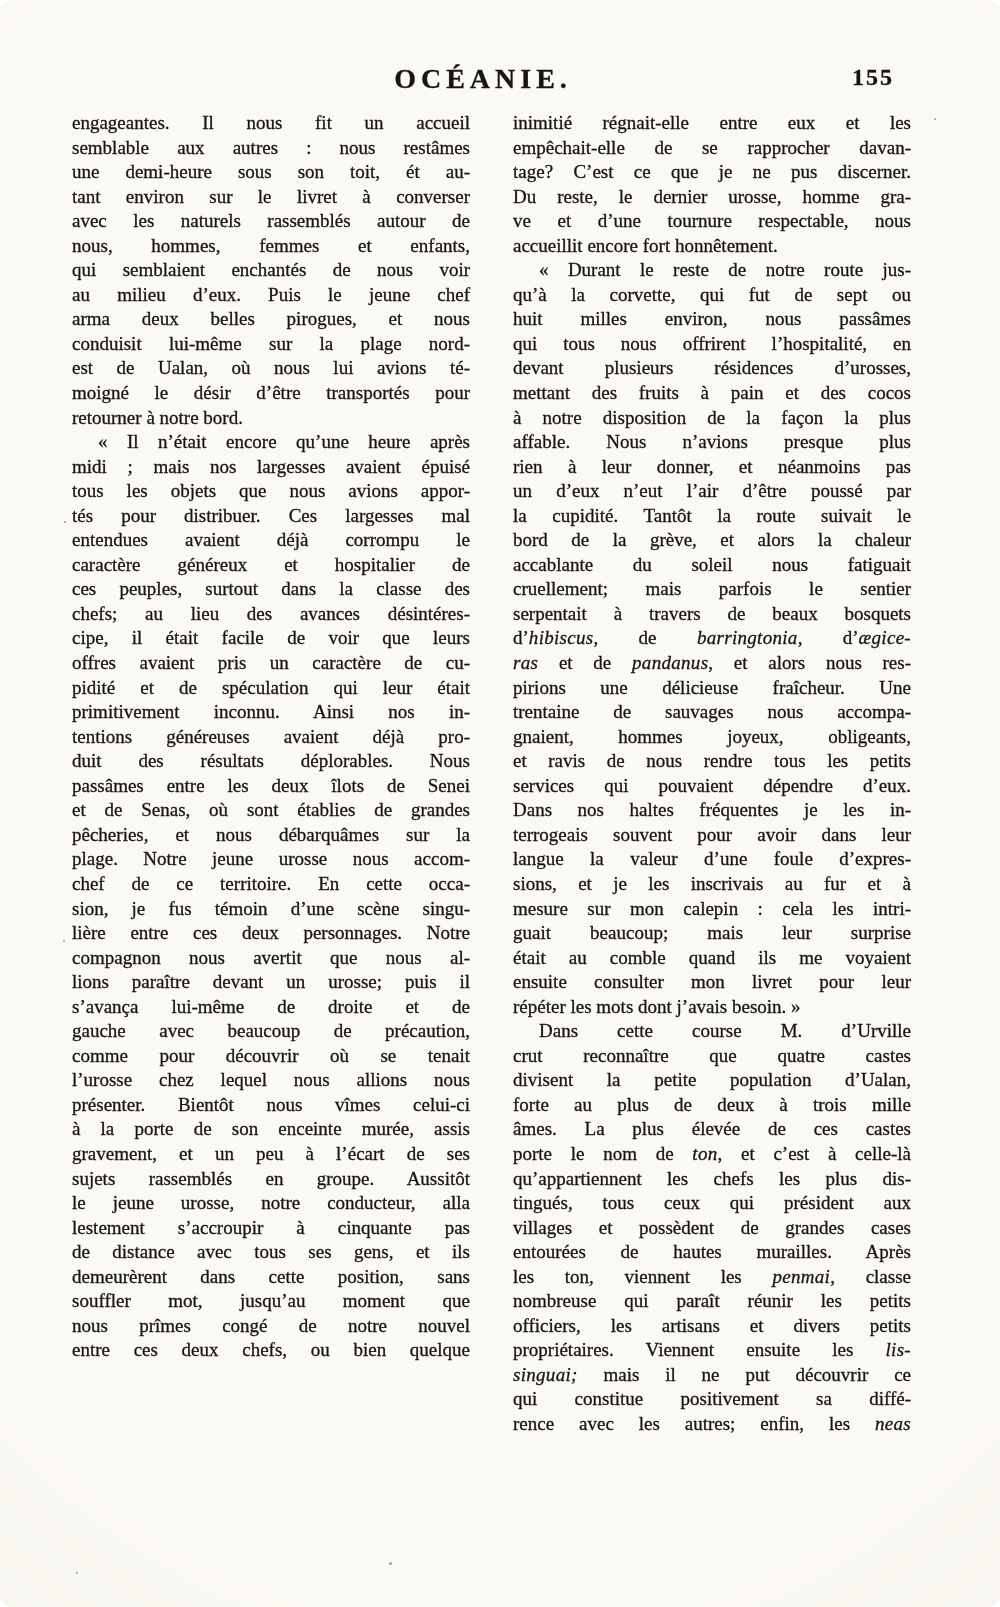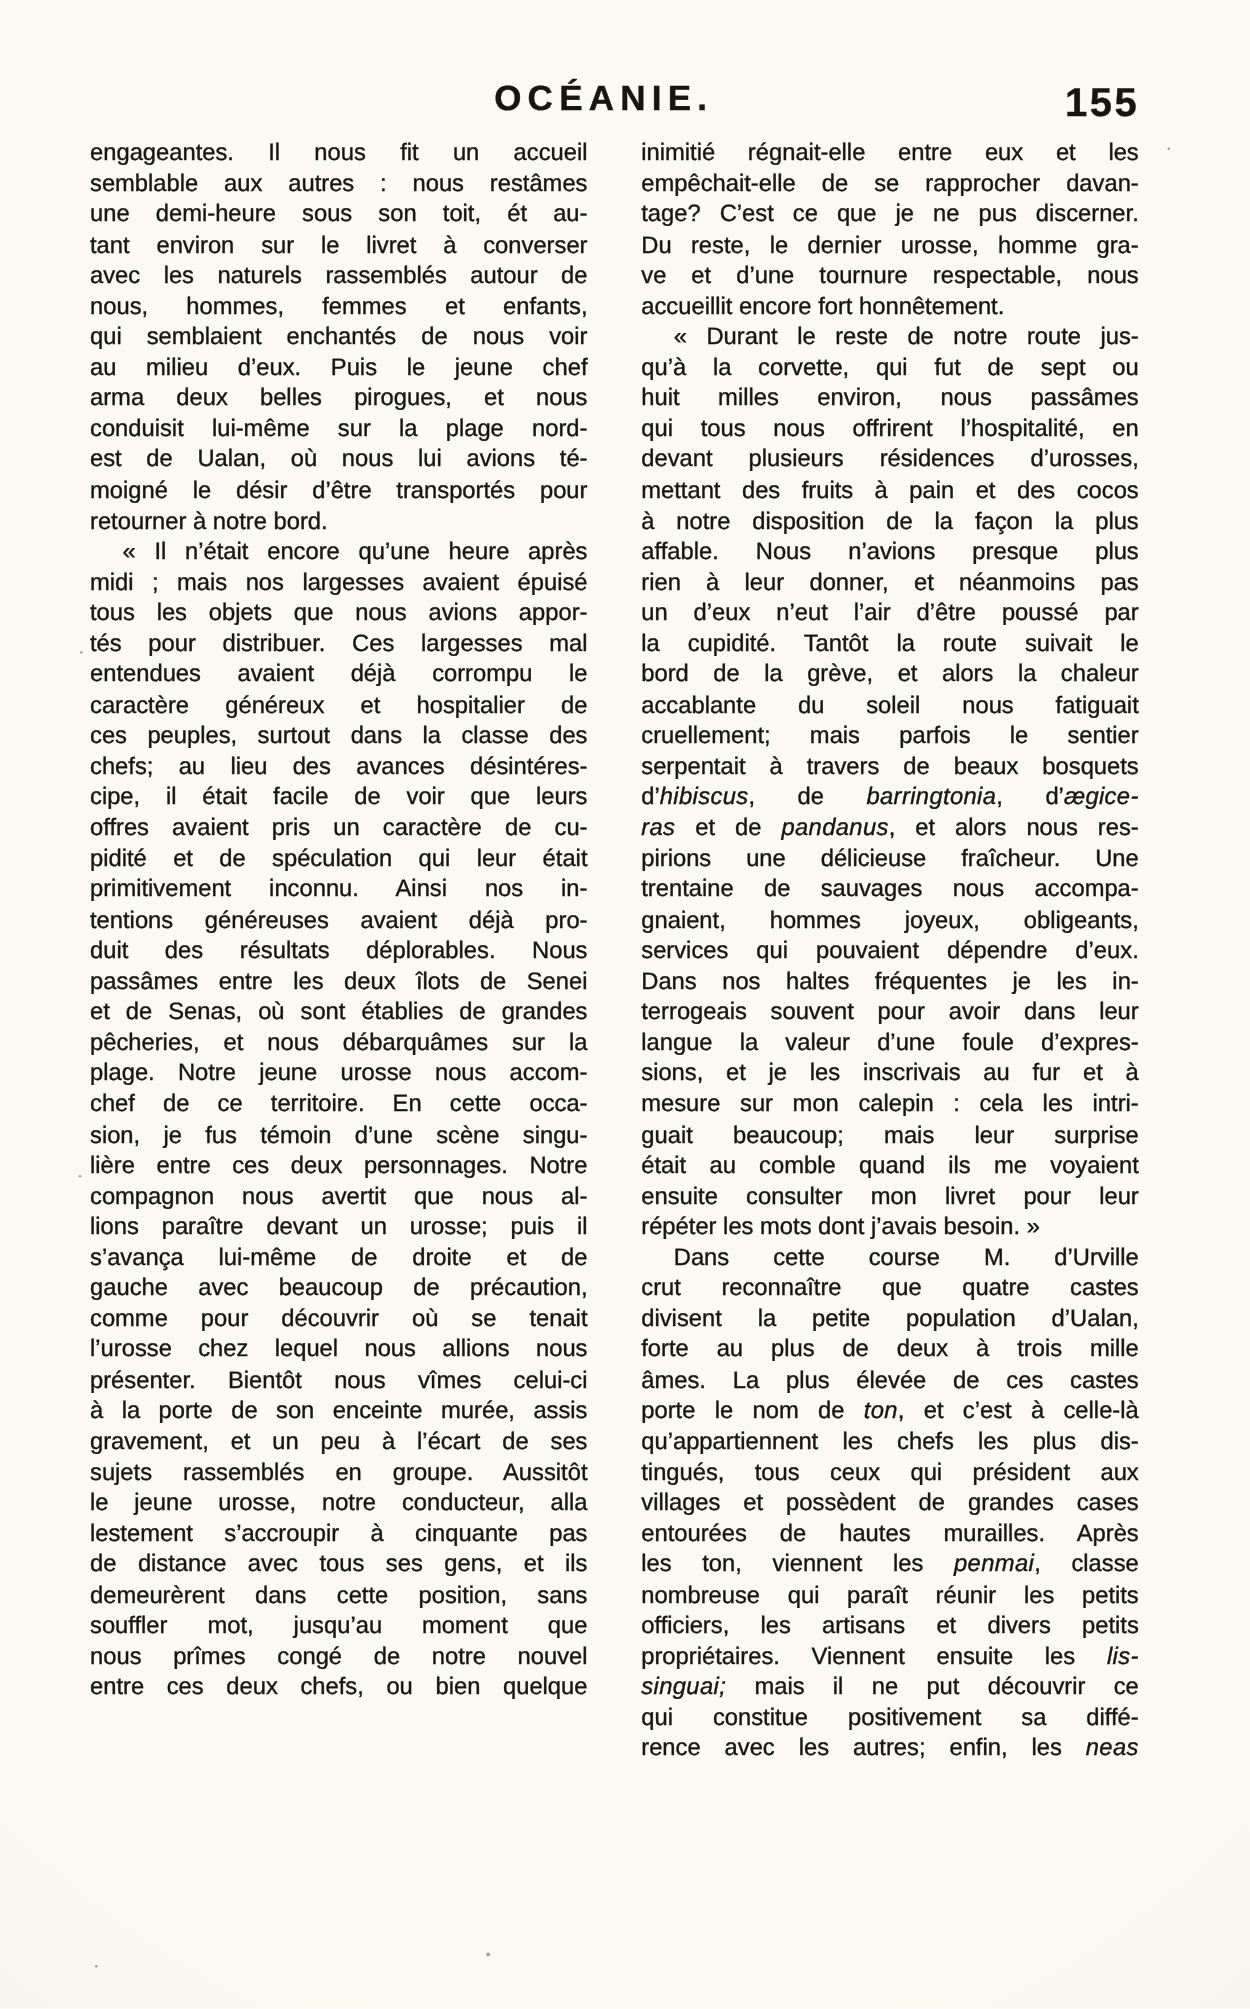--- a/index.html
+++ b/index.html
@@ -2,40 +2,41 @@
 <html><head>
 <meta charset="utf-8">
 <style>
   html, body { margin: 0; padding: 0; }
   .page {
     position: relative;
     width: 1000px;
     height: 1607px;
     background:
       radial-gradient(ellipse 120% 90% at 50% 45%, #fbf9f3 60%, #f0eee6 100%);
-    font-family: Liberation Sans, sans-serif;
+    font-family: Liberation Serif, serif;
     color: #18140f;
     overflow: hidden;
+    border-radius: 13px;
   }
   .running-title {
     position: absolute;
     top: 63px;
     left: 0;
     width: 966px;
     text-align: center;
     font-size: 28px;
     font-weight: bold;
     letter-spacing: 5px;
     -webkit-text-stroke: 0.3px #18140f;
   }
   .page-number {
     position: absolute;
     top: 64px;
     left: 852px;
-    font-size: 32px;
+    font-size: 24px;
     font-weight: bold;
     letter-spacing: 2px;
     -webkit-text-stroke: 0.3px #18140f;
   }
   .col {
     position: absolute;
     top: 111px;
     width: 398px;
     font-size: 19px;
     line-height: 24.55px;
@@ -139,20 +140,21 @@
       <div class="line"><span>la cupidité. Tantôt la route suivait le</span></div>
       <div class="line"><span>bord de la grève, et alors la chaleur</span></div>
       <div class="line"><span>accablante du soleil nous fatiguait</span></div>
       <div class="line"><span>cruellement; mais parfois le sentier</span></div>
       <div class="line"><span>serpentait à travers de beaux bosquets</span></div>
       <div class="line"><span>d’</span><i>hibiscus</i><span>, de </span><i>barringtonia</i><span>, d’</span><i>ægice-</i></div>
       <div class="line"><i>ras</i><span> et de </span><i>pandanus</i><span>, et alors nous res-</span></div>
       <div class="line"><span>pirions une délicieuse fraîcheur. Une</span></div>
       <div class="line"><span>trentaine de sauvages nous accompa-</span></div>
       <div class="line"><span>gnaient, hommes joyeux, obligeants,</span></div>
+      <div class="line"><span>et ravis de nous rendre tous les petits</span></div>
       <div class="line"><span>services qui pouvaient dépendre d’eux.</span></div>
       <div class="line"><span>Dans nos haltes fréquentes je les in-</span></div>
       <div class="line"><span>terrogeais souvent pour avoir dans leur</span></div>
       <div class="line"><span>langue la valeur d’une foule d’expres-</span></div>
       <div class="line"><span>sions, et je les inscrivais au fur et à</span></div>
       <div class="line"><span>mesure sur mon calepin : cela les intri-</span></div>
       <div class="line"><span>guait beaucoup; mais leur surprise</span></div>
       <div class="line"><span>était au comble quand ils me voyaient</span></div>
       <div class="line"><span>ensuite consulter mon livret pour leur</span></div>
       <div class="line para-end"><span>répéter les mots dont j’avais besoin. »</span></div>

